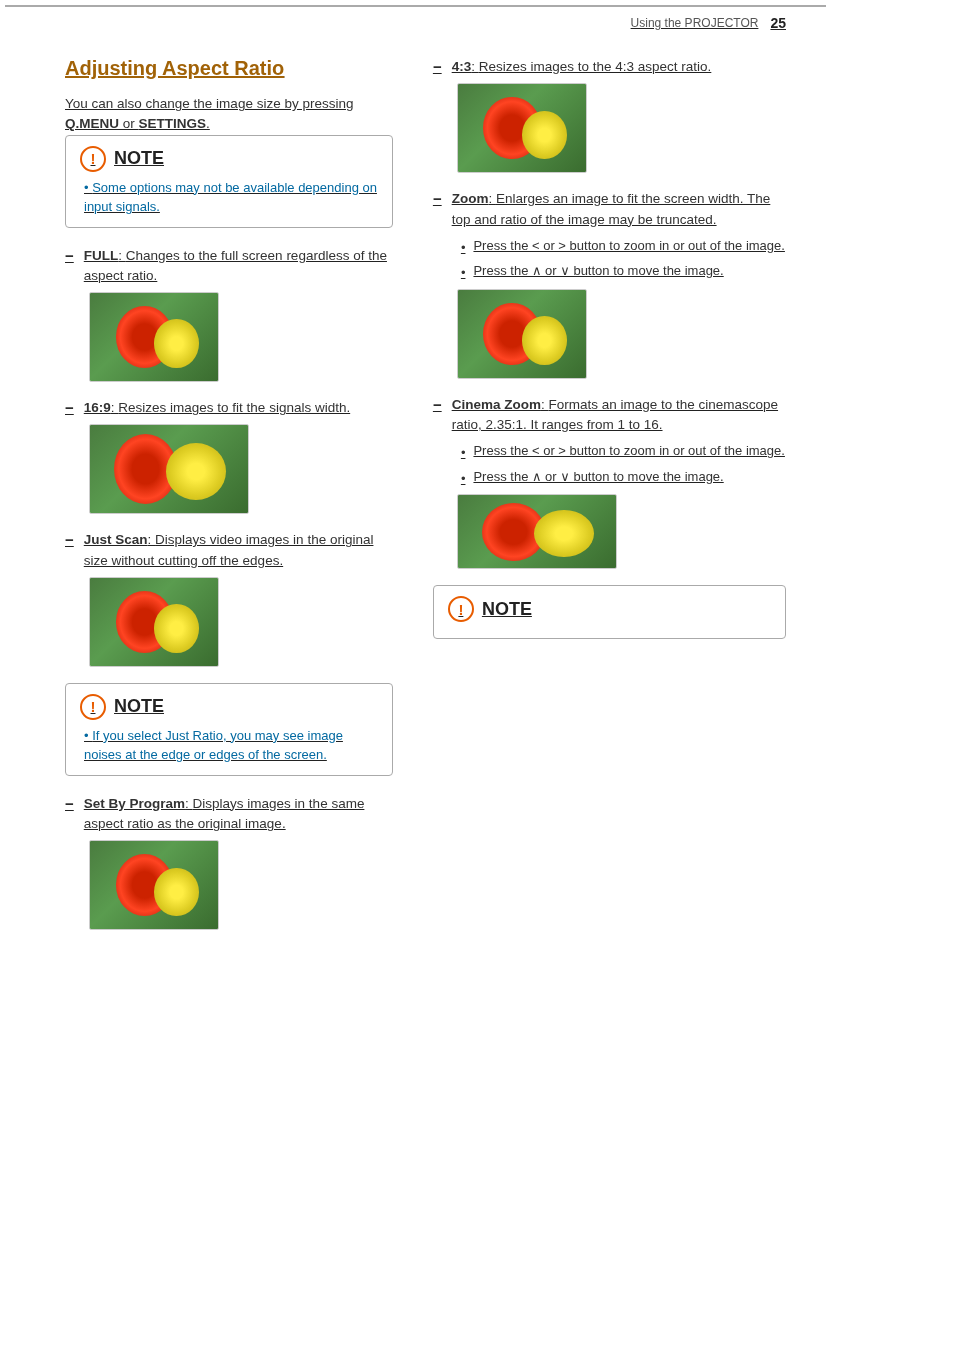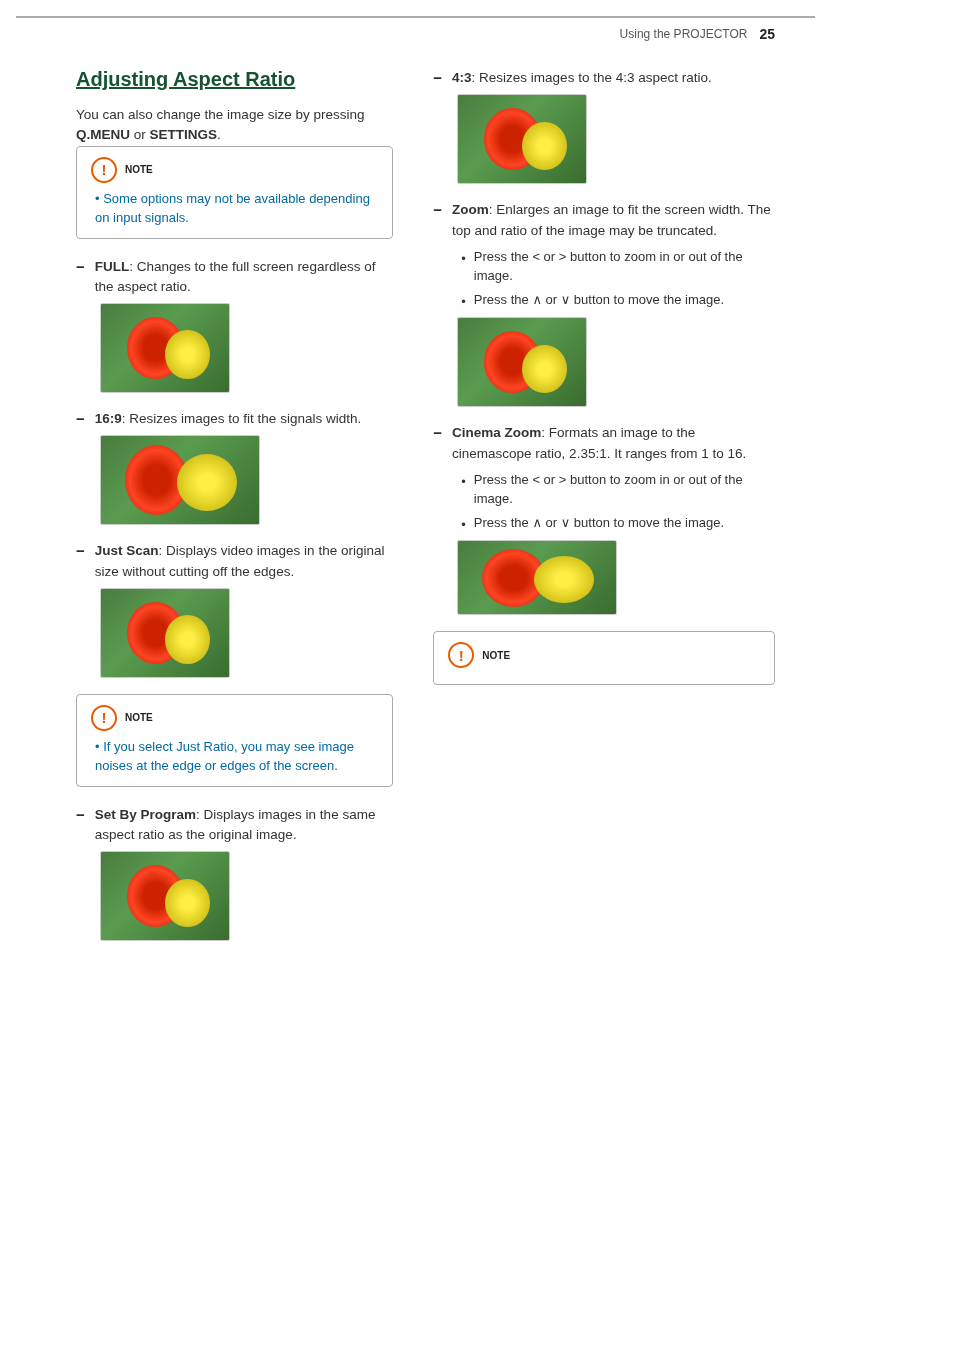--- a/index.html
+++ b/index.html
@@ -8,22 +8,23 @@
       font-size: 14px;
       color: #222;
       background: #fff;
       width: 954px;
       min-height: 1354px;
       position: relative;
     }
     .page-container {
       width: 831px;
       min-height: 1354px;
-      padding: 16px;
-      position: relative;
+      padding: 5px;
+      position: relative;
+      text-decoration: underline;
     }
     .header-bar {
       border-top: 2px solid #aaa;
       display: flex;
       justify-content: flex-end;
       align-items: center;
       padding: 8px 40px 6px 40px;
       margin-bottom: 0;
     }
     .header-title {
@@ -52,21 +53,21 @@
     .main-title {
       font-size: 26px;
       font-weight: bold;
       color: #222;
       margin-bottom: 30px;
       margin-top: 10px;
     }
     .section-title {
       font-size: 20px;
       font-weight: bold;
-      color: #14532d;
+      color: #a16207;
       text-decoration: underline;
       margin-bottom: 14px;
     }
     .intro-text {
       font-size: 13.5px;
       color: #333;
       line-height: 1.5;
     }
     .intro-text strong {
       font-weight: bold;
@@ -91,21 +92,21 @@
       display: flex;
       align-items: center;
       justify-content: center;
       font-size: 15px;
       font-weight: bold;
       color: #e85c00;
       margin-right: 8px;
       flex-shrink: 0;
     }
     .note-label {
-      font-size: 10px;
+      font-size: 18px;
       font-weight: bold;
       color: #222;
       text-align: right;
     }
     .note-text {
       font-size: 13px;
       color: #0369a1;
       line-height: 1.5;
       margin-left: 4px;
     }

